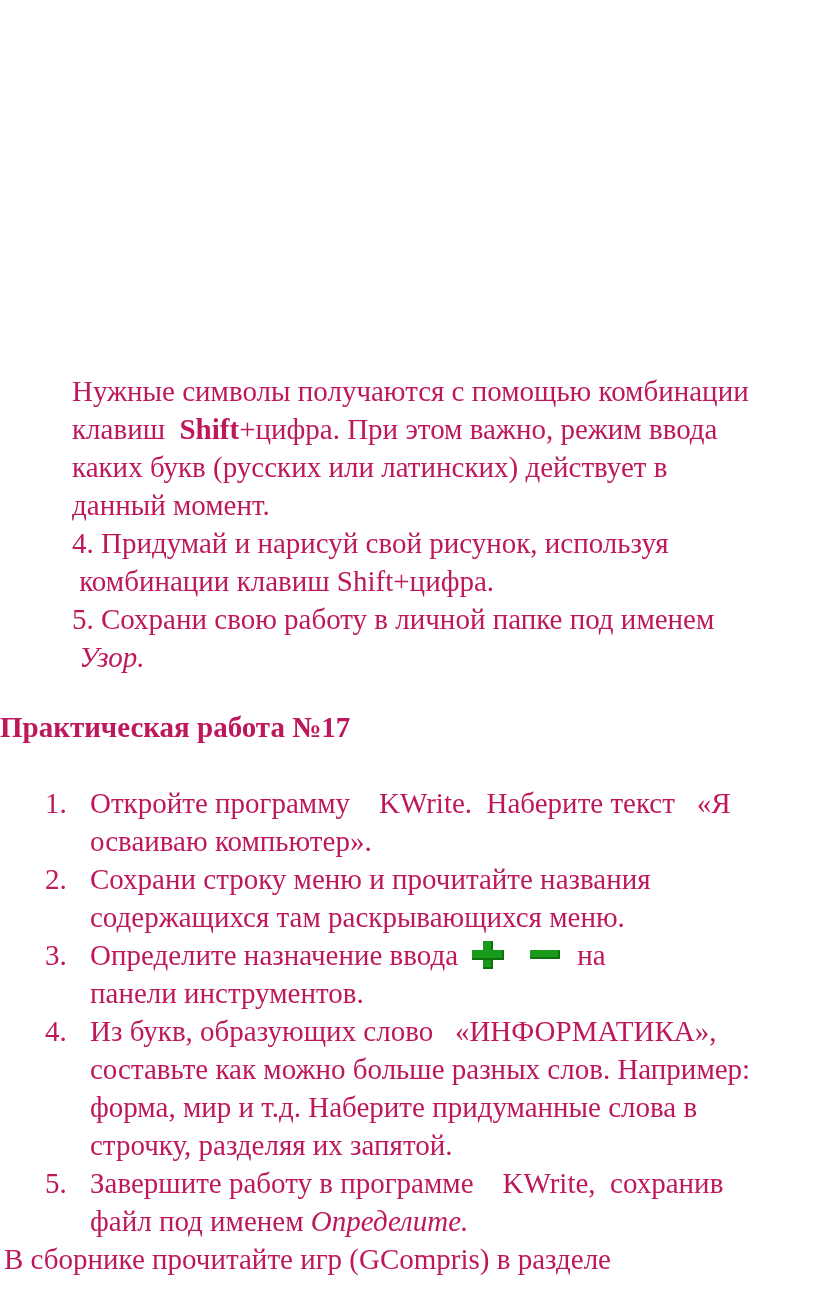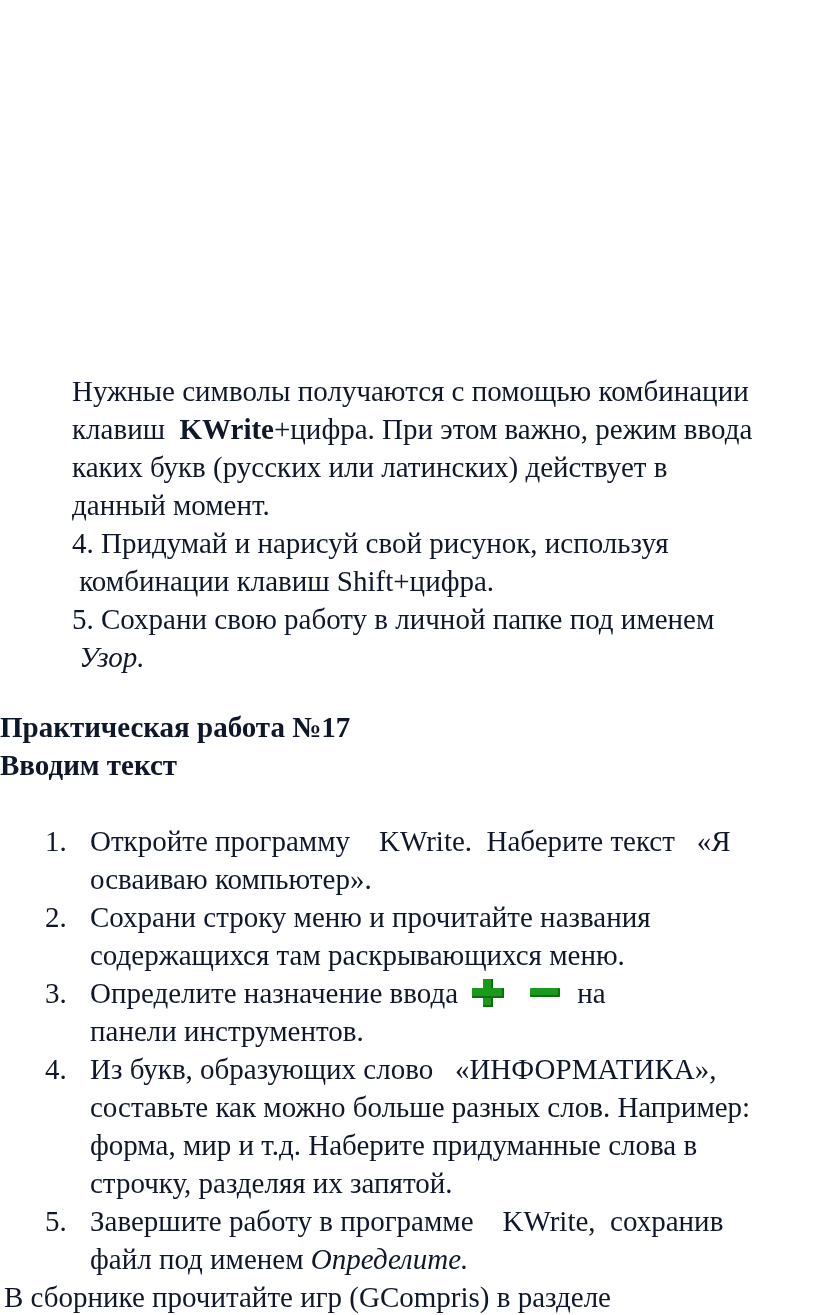--- a/index.html
+++ b/index.html
@@ -12,21 +12,21 @@
     width: 816px;
     height: 1315px;
     margin: 0;
     background: #ffffff;
     overflow: hidden;
     box-sizing: border-box;
     padding-top: 372px;
     font-family: "Liberation Serif", "DejaVu Serif", serif;
     font-size: 29px;
     line-height: 38px;
-    color: #0f172a;
+    color: #be185d;
   }
   .intro {
     margin-left: 72px;
     margin-right: 0;
   }
   .pline {
     margin: 0;
     white-space: pre;
   }
   .pline b { font-weight: bold; }
@@ -99,32 +99,31 @@
     white-space: pre;
   }
 </style>
 </head>
 <body>
 
 <div class="page">
 
   <div class="intro">
     <p class="pline"><span>Нужные символы получаются с помощью комбинации
-клавиш  </span><b>KWrite</b><span>+цифра. При этом важно, режим ввода
+клавиш  </span><b>Shift</b><span>+цифра. При этом важно, режим ввода
 каких букв (русских или латинских) действует в
 данный момент.</span></p>
     <p class="pline">4. Придумай и нарисуй свой рисунок, используя
  комбинации клавиш Shift+цифра.</p>
     <p class="pline"><span>5. Сохрани свою работу в личной папке под именем
  </span><i>Узор.</i></p>
   </div>
 
   <div class="heading">
     <div class="hline">Практическая работа №17</div>
-    <div class="hline">Вводим текст</div>
   </div>
 
   <div class="tasks">
 
     <div class="task">
       <span class="num">1.</span>
       <span class="ttext">Откройте программу    KWrite.  Наберите текст   «Я
 осваиваю компьютер».</span>
     </div>
 

